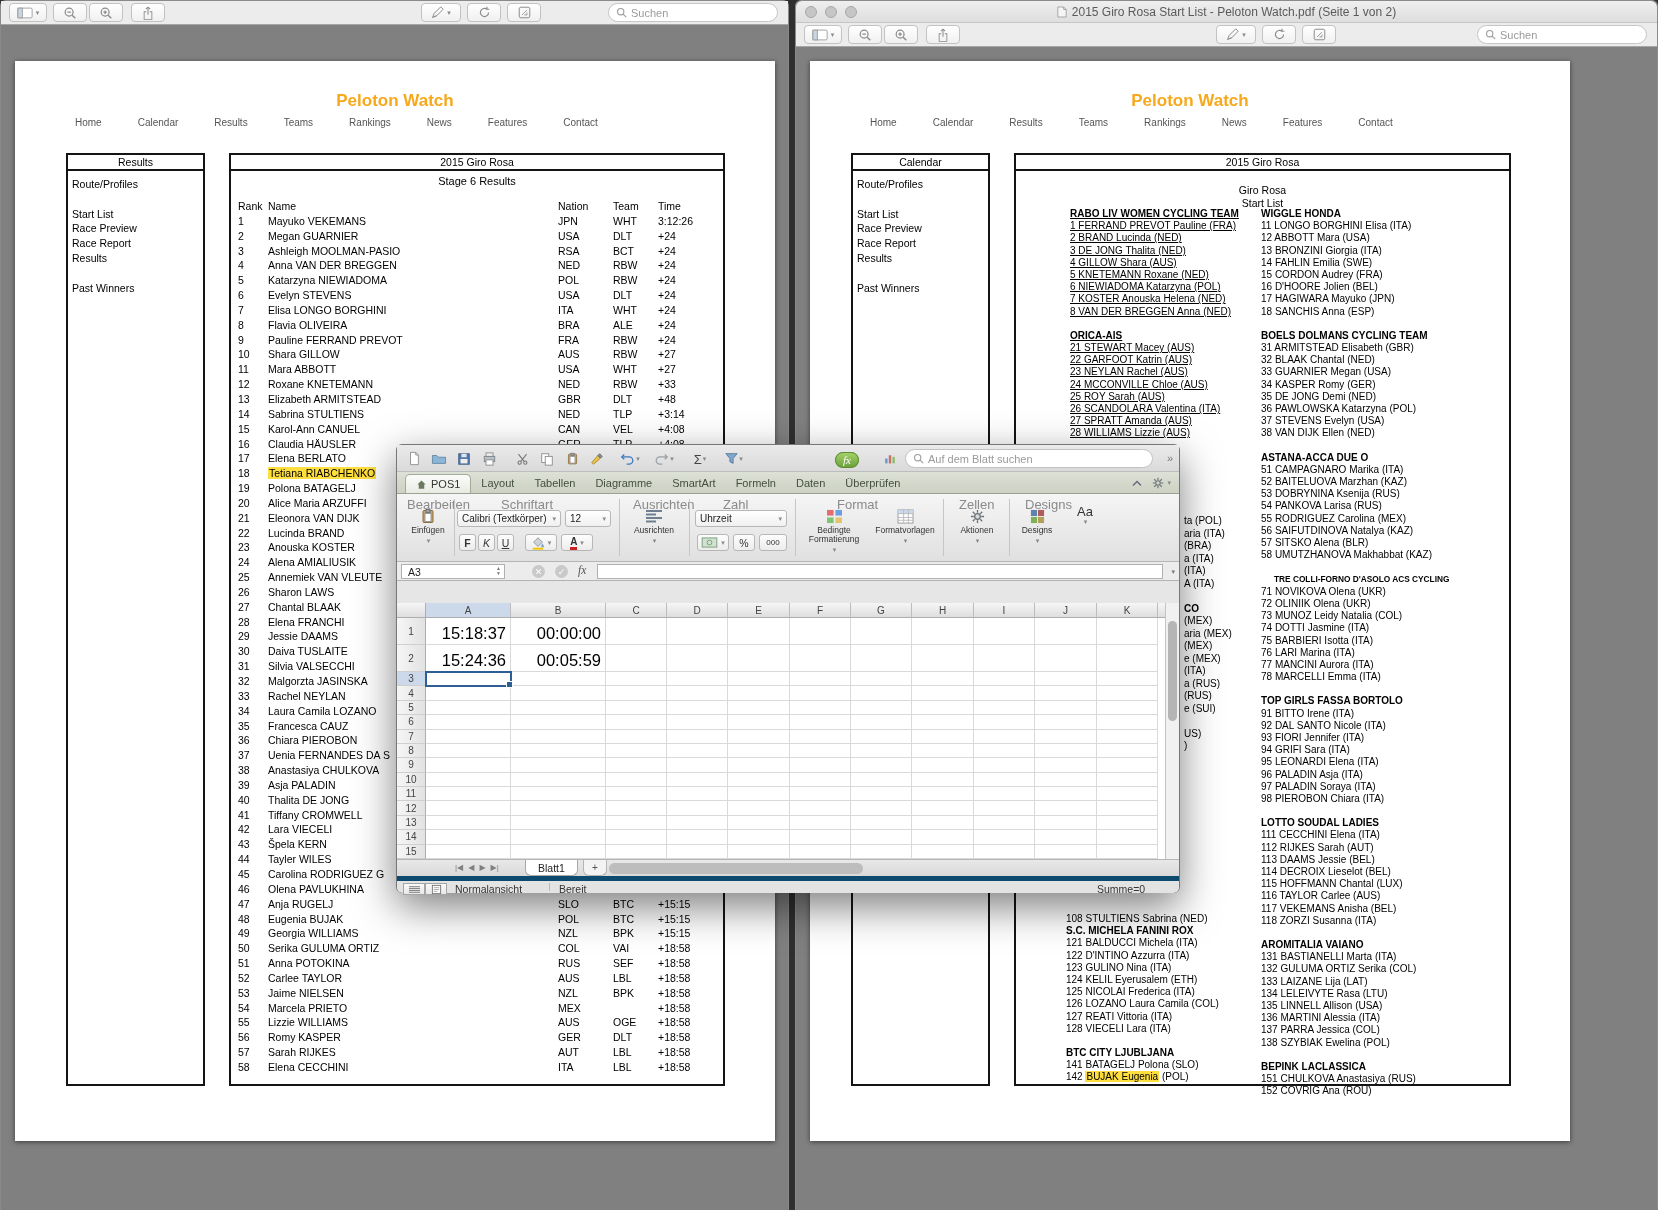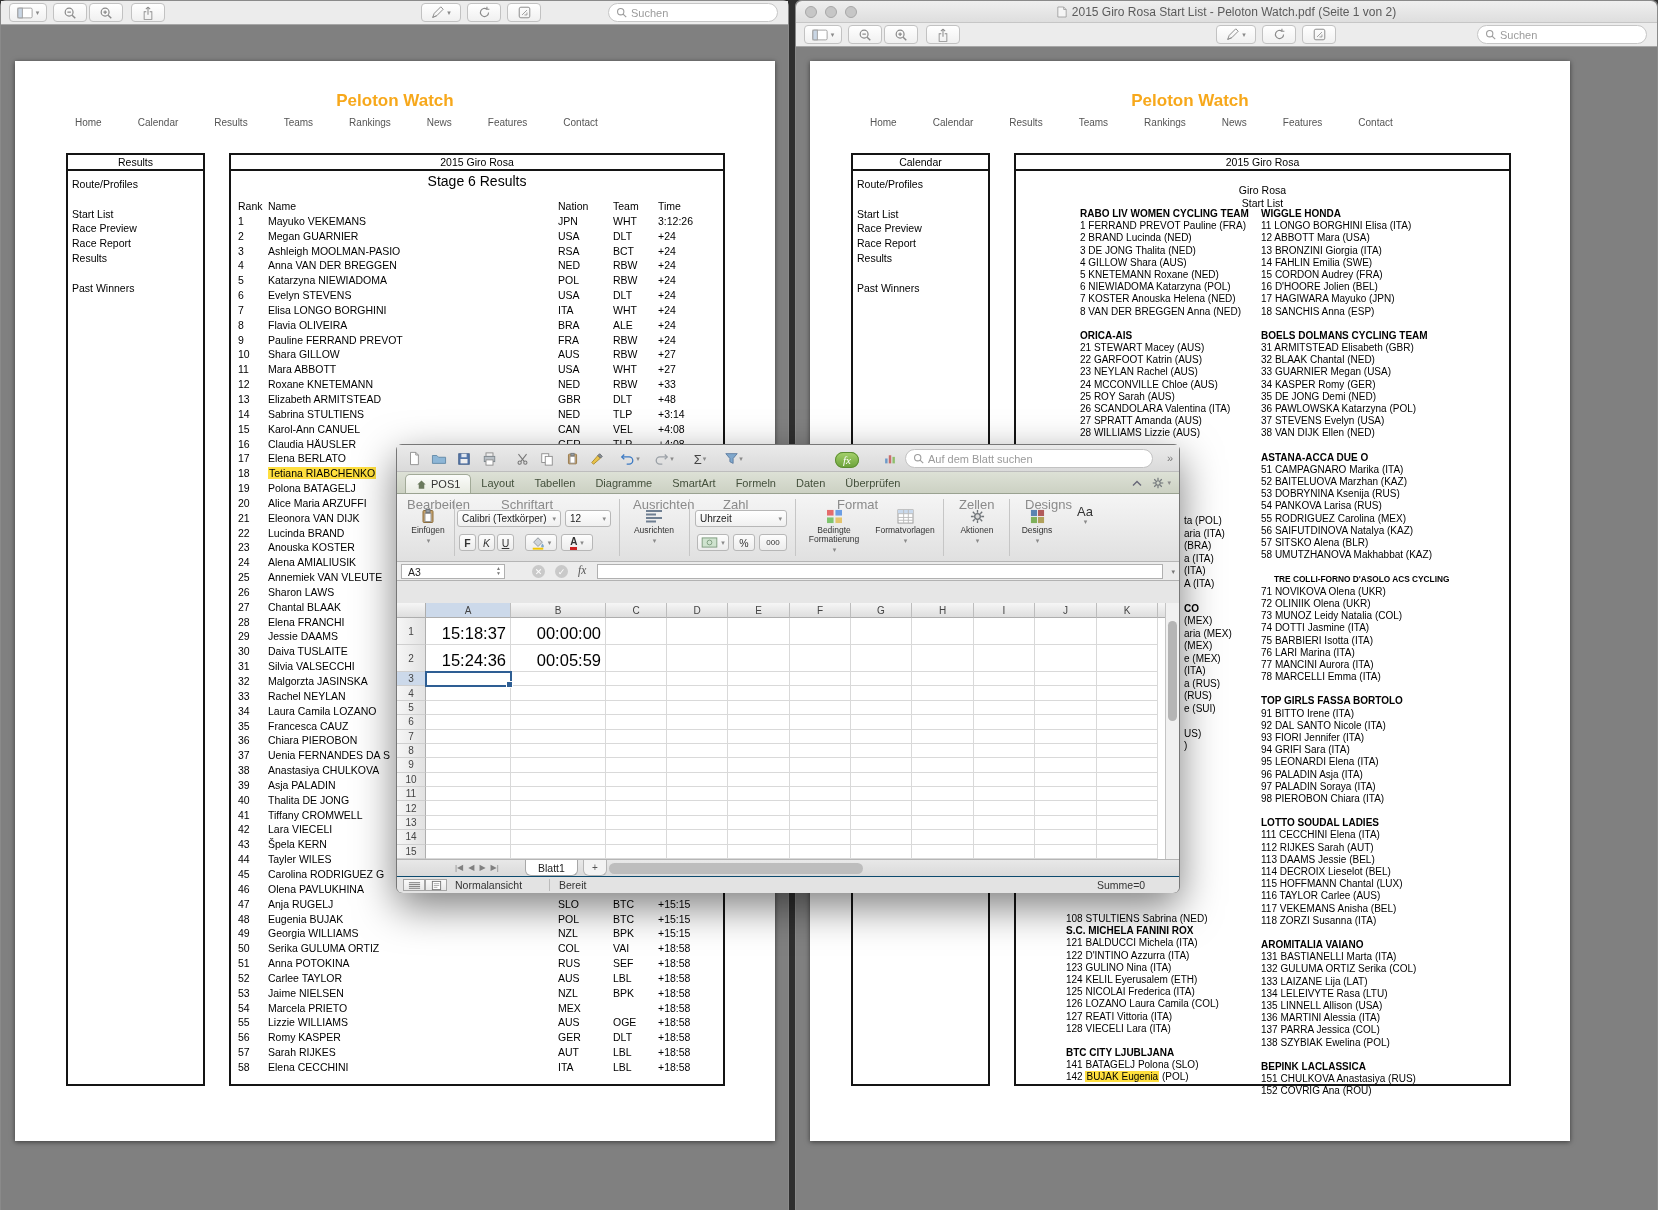--- a/index.html
+++ b/index.html
@@ -25,26 +25,26 @@
   .sb-box{position:absolute;border:2px solid #141414;}
   .lp .sb-box{left:51px;top:92px;width:139px;height:933px;}
   .rp .sb-box{left:41px;top:92px;width:139px;height:933px;}
   .sb-title{height:16px;line-height:15px;text-align:center;border-bottom:2px solid #141414;font-size:10.5px;}
   .sb-items{padding:6px 0 0 4px;font-size:10.5px;}
   .sb-items div{height:14.8px;line-height:14.8px;}
   .main-box{position:absolute;border:2px solid #141414;}
   .lp .main-box{left:214px;top:92px;width:496px;height:933px;}
   .rp .main-box{left:204px;top:92px;width:497px;height:933px;}
   .mb-title{height:16px;line-height:15px;text-align:center;border-bottom:2px solid #141414;font-size:10.5px;}
-  .mb-sub{height:14px;line-height:14px;text-align:center;font-size:14px;margin-top:3px;}
+  .mb-sub{height:14px;line-height:14px;text-align:center;font-size:11px;margin-top:3px;}
   .sl-sub{height:13px;line-height:13px;text-align:center;font-size:10.5px;}
   .results-table{position:absolute;left:7px;top:44px;right:4px;font-size:10.5px;}
   .rt-head,.rt-row{display:grid;grid-template-columns:30px 290px 55px 45px 1fr;height:14.85px;line-height:14.85px;white-space:nowrap;}
   .hl{background:#ffdf3e;padding:0 1px;}
-  .col-left{position:absolute;left:64px;top:53px;width:192px;}
+  .col-left{position:absolute;left:54px;top:53px;width:192px;text-decoration:underline;}
   .chunk2{position:absolute;left:50px;top:758px;width:200px;}
   .col-right{position:absolute;left:245px;top:53px;width:250px;}
   .team{margin-bottom:12px;font-size:10px;}
   .tname{font-weight:bold;line-height:12.2px;white-space:nowrap;}
   .team.small .tname{font-size:8.3px;margin-left:13px;}
   .rider{font-size:10px;line-height:12.2px;white-space:nowrap;}
   .frag{position:absolute;left:374px;font-size:10px;line-height:12px;white-space:nowrap;}
   .frag.b{font-weight:bold;}
   
   #excel{left:396px;top:444px;width:784px;height:449px;background:#e6e6e6;border-radius:6px;border:1px solid #777;box-shadow:0 14px 40px rgba(0,0,0,.5);z-index:10;}
@@ -87,21 +87,21 @@
   .tall .xcell{font-size:16.5px;}
   .sel-box{position:absolute;left:28px;top:53px;width:87px;height:16px;border:2px solid #2e5e93;}
   .sel-box::after{content:"";position:absolute;right:-3px;bottom:-3px;width:5px;height:5px;background:#2e5e93;border:1px solid #fff;}
   .vscroll{position:absolute;right:0;top:0;width:14px;height:256px;background:#f1f1f1;border-left:1px solid #c4c4c4;}
   .vthumb{position:absolute;left:2px;top:18px;width:9px;height:100px;border-radius:5px;background:#b5b5b5;}
   .xl-sheetbar{position:absolute;left:0;top:414px;right:0;height:17px;background:linear-gradient(#e8e8e8,#dadada);border-top:1px solid #b5b5b5;font-size:10px;color:#666;}
   .sheet-nav{position:absolute;left:58px;top:3px;display:flex;gap:5px;font-size:8px;color:#808080;}
   .sheet-tab{position:absolute;left:128px;top:0;height:16px;padding:0 12px;background:#fff;border:1px solid #a8a8a8;border-top:none;border-radius:0 0 6px 6px;font-size:10.5px;color:#222;display:flex;align-items:center;}
   .sheet-add{position:absolute;left:186px;top:0;height:16px;width:24px;background:#f3f3f3;border:1px solid #b5b5b5;border-top:none;border-radius:0 0 6px 6px;display:flex;align-items:center;justify-content:center;color:#555;}
   .hthumb{position:absolute;left:212px;top:3px;width:254px;height:11px;border-radius:6px;background:#bdbdbd;}
-  .xl-status{position:absolute;left:0;top:431px;right:0;height:17px;background:#e3e3e3;border-top:1px solid #0c4a6e;border-radius:0 0 6px 6px;font-size:10.5px;color:#333;}
+  .xl-status{position:absolute;left:0;top:431px;right:0;height:17px;background:#e3e3e3;border-top:5px solid #0c4a6e;border-radius:0 0 6px 6px;font-size:10.5px;color:#333;}
   .view-seg{position:absolute;left:6px;top:2px;display:flex;}
   .vbtn{width:22px;height:12px;border:1px solid #a5a5a5;background:linear-gradient(#fafafa,#e8e8e8);display:flex;align-items:center;justify-content:center;}
   .status-view{position:absolute;left:58px;top:2px;}
   .status-div{position:absolute;left:152px;top:2px;bottom:2px;width:1px;background:#bbb;}
   .status-ready{position:absolute;left:162px;top:2px;}
   .status-sum{position:absolute;left:700px;top:2px;}
   svg{display:block;}
 </style>
 </head>
 <body>

